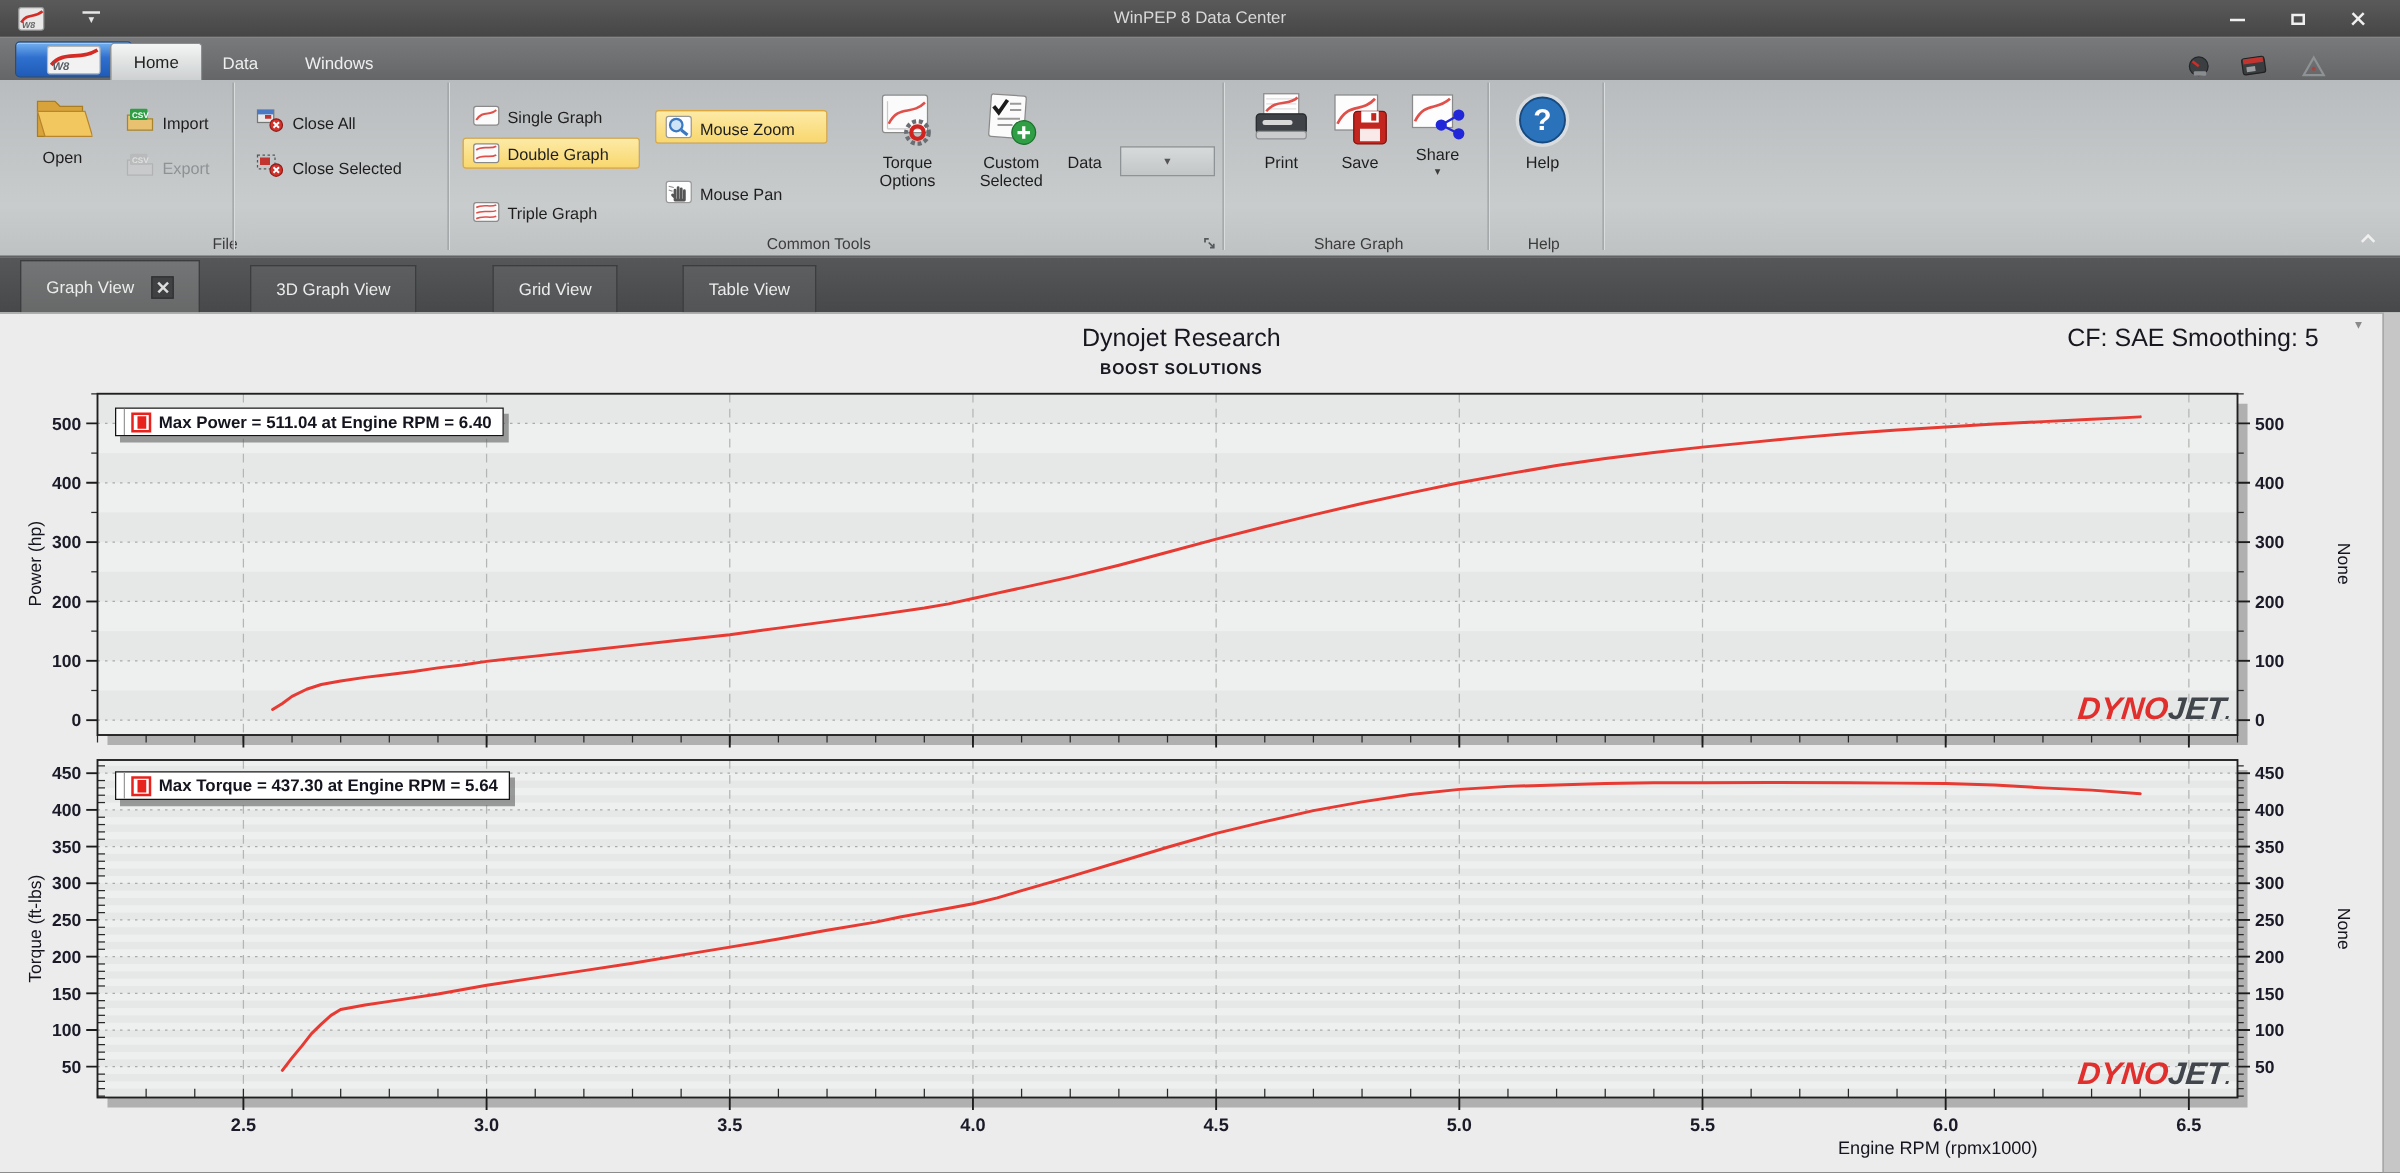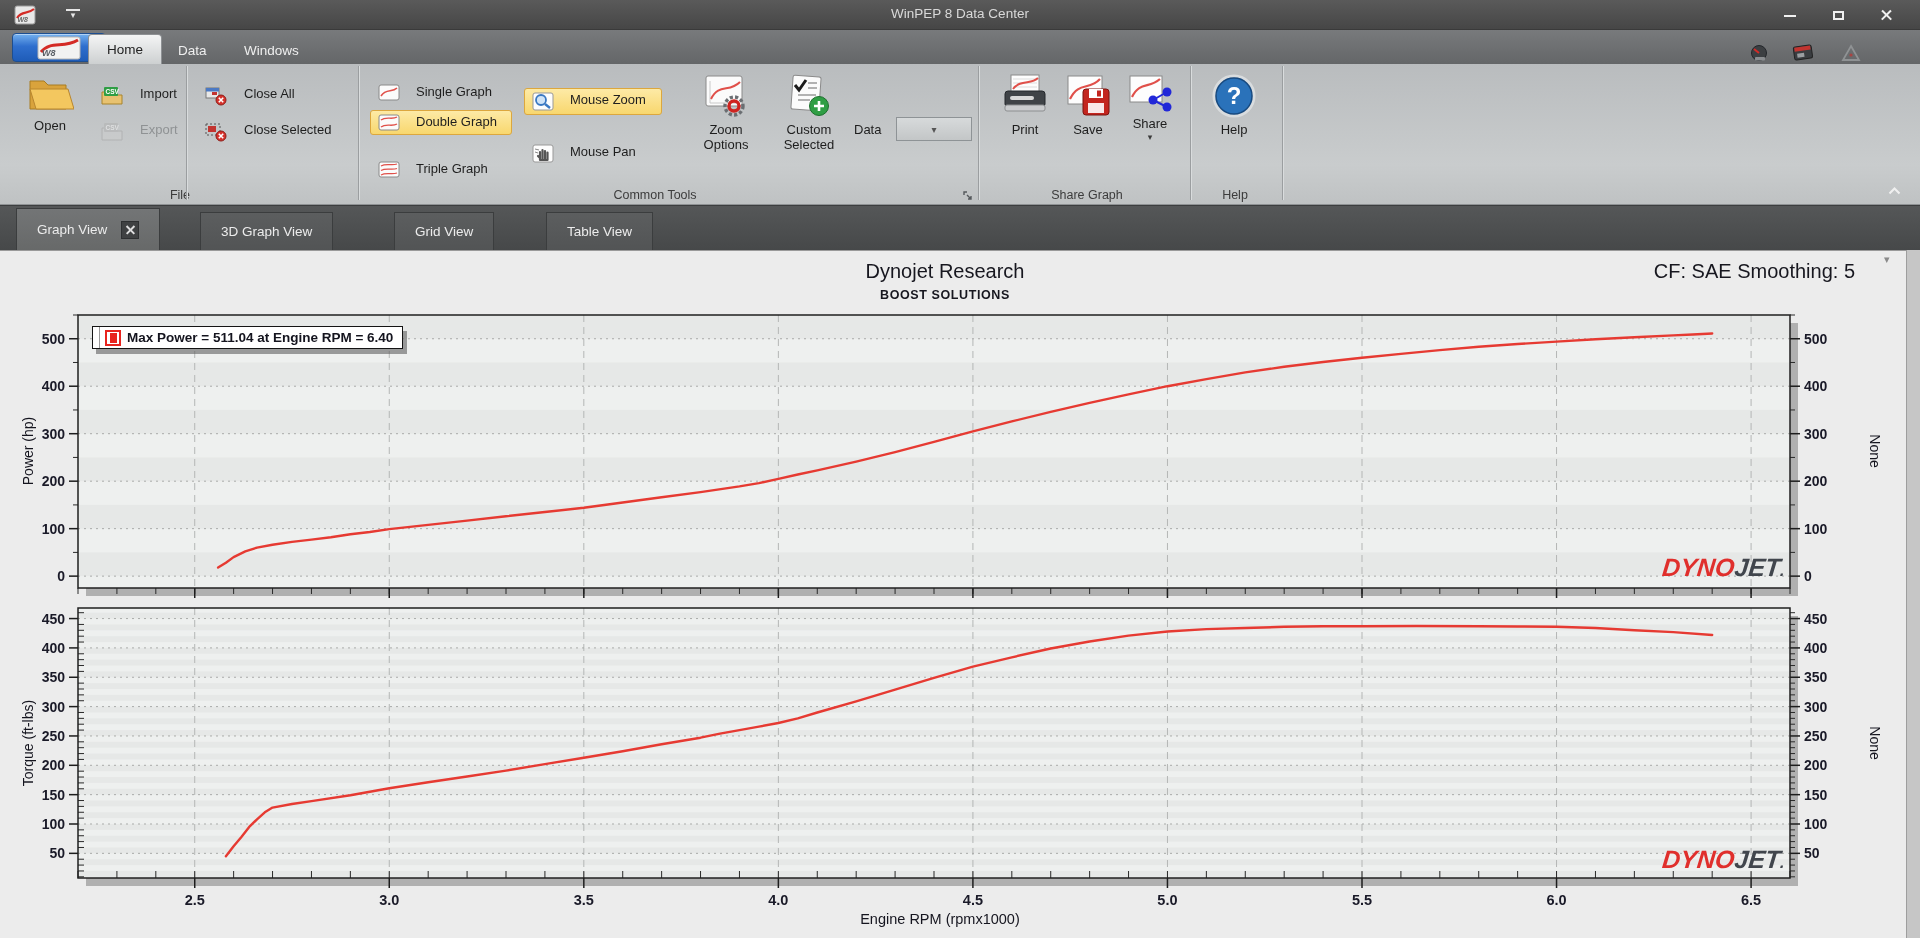--- a/index.html
+++ b/index.html
@@ -23,21 +23,21 @@
   .apptab{top:36px;height:28px;padding:0 18px;display:flex;align-items:center;color:#efefef;font-size:13.5px;}
   .apptab.active{background:linear-gradient(#f4f5f5,#cdd0d1);color:#222;border-radius:4px 4px 0 0;border:1px solid #8e9194;border-bottom:none;top:34px;height:30px;}
   .minicon{top:44px;width:22px;height:18px;display:flex;align-items:center;justify-content:center;}
 
   
   #ribbon{left:0;top:64px;width:1920px;height:141px;background:linear-gradient(#b9bcbe,#c9cccd 72%,#bfc2c3);border-bottom:1px solid #8f9294;}
   .gsep{top:66px;width:1px;height:134px;background:#9b9ea0;box-shadow:1px 0 0 #d9dcdd;}
   .glabel{top:188px;height:15px;font-size:12.5px;color:#3c3c3c;text-align:center;}
   .bigbtn{display:flex;flex-direction:column;align-items:center;justify-content:flex-start;border:1px solid transparent;border-radius:3px;padding-top:2px;}
   .btnlabel{font-size:13px;color:#1e1e1e;margin-top:3px;line-height:15px;text-align:center;}
-  .smbtn{display:flex;align-items:flex-start;gap:16px;padding:3px 7px;border:1px solid transparent;border-radius:3px;font-size:13px;color:#1e1e1e;}
+  .smbtn{display:flex;align-items:flex-end;gap:6px;padding:3px 7px;border:1px solid transparent;border-radius:3px;font-size:13px;color:#1e1e1e;}
   .smbtn.hl{background:linear-gradient(#fdeaa6,#f8d76e);border-color:#dca73e;}
   .smbtn.disabled{color:#8f9294;}
   .smbtn.disabled svg{opacity:.45;filter:grayscale(1);}
   #units-dd{width:76px;height:24px;border:1px solid #8e9396;background:linear-gradient(#d7dadb,#c3c6c7);display:flex;align-items:center;justify-content:center;color:#555;font-size:10px;}
   #launcher{width:13px;height:13px;}
   #collapse{left:1882px;top:182px;width:24px;height:18px;display:flex;align-items:center;justify-content:center;}
 
   
   #viewstrip{left:0;top:205px;width:1920px;height:45px;background:linear-gradient(#555758,#464849);border-top:1px solid #3c3e3f;}
   .vtab{top:212px;height:38px;display:flex;align-items:center;padding:0 20px;color:#ececec;font-size:13.5px;background:linear-gradient(#5c5e5f,#525455);border:1px solid #3b3d3e;border-bottom:none;margin-right:2px;}
@@ -55,21 +55,21 @@
   .ylab{font-size:14px;color:#15151f;white-space:nowrap;}
   .ylab-left{transform:rotate(-90deg);transform-origin:center;}
   .ylab-right{transform:rotate(90deg);transform-origin:center;}
   .legend{display:flex;align-items:center;height:23px;background:#fff;border:1px solid #141414;box-shadow:4px 5px 0 rgba(95,95,95,.6);padding-right:9px;}
   .leg-cell{width:7px;height:100%;border-right:1px solid #9a9a9a;}
   .leg-swatch{width:16px;height:16px;border:2px solid #e8231e;margin:0 6px 0 5px;display:flex;align-items:center;justify-content:center;background:#fff;}
   .leg-swatch i{width:7px;height:10px;background:#e8231e;}
   .legend span{font-size:13.5px;font-weight:600;color:#14141e;white-space:nowrap;}
   .djlogo{width:170px;text-align:right;font-size:25px;font-weight:900;font-style:italic;letter-spacing:0;transform:skewX(-6deg);white-space:nowrap;}
   .djlogo b{color:#e02f2c;} .djlogo u{color:#41464d;text-decoration:none;} .djlogo s{color:#41464d;text-decoration:none;font-size:16px;}
-  #xaxis-label{left:250px;top:911px;width:1380px;text-align:center;font-size:14.5px;color:#15151f;}
+  #xaxis-label{left:250px;top:911px;width:1380px;text-align:right;font-size:14.5px;color:#15151f;}
 </style>
 </head>
 <body>
 
 <div id="win">
 
   <div id="titlebar" class="abs">
     <div class="abs" style="left:14px;top:4px;">
       <svg width="22" height="22" viewBox="0 0 22 22">
           <rect x="1" y="2" width="20" height="18" rx="2" fill="#e8e8e8" stroke="#9a9a9a"></rect>
@@ -217,21 +217,21 @@
     <span>Mouse Pan</span>
   </div>
   <div class="bigbtn abs" style="left:690px;top:70px;width:72px;height:112px;">
     <svg width="46" height="46" viewBox="0 0 46 46">
       <rect x="3" y="3" width="36" height="30" rx="2" fill="#fbfbfb" stroke="#8a8a8a"></rect>
       <path d="M7 8 v22 M7 30 h29" stroke="#c9c9c9"></path>
         <path d="M8 26 C16 10,26 20,37 9" fill="none" stroke="#e0504a" stroke-width="2"></path>
       <circle cx="31" cy="33" r="9" fill="none" stroke="#6a6e72" stroke-width="3.4" stroke-dasharray="3.2 2.2"></circle>
       <circle cx="31" cy="33" r="5" fill="none" stroke="#cf2420" stroke-width="3.4"></circle>
     </svg>
-    <span class="btnlabel"><span>Zoom</span><br><span>Options</span></span>
+    <span class="btnlabel"><span>Torque</span><br><span>Options</span></span>
   </div>
   <div class="bigbtn abs" style="left:770px;top:70px;width:78px;height:112px;">
     <svg width="46" height="46" viewBox="0 0 46 46">
       <rect x="6" y="3" width="28" height="34" rx="2" fill="#fbfbfb" stroke="#8a8a8a" transform="rotate(4 20 20)"></rect>
       <path d="M22 10 h9 M22 15 h9 M12 22 h18 M12 27 h12" stroke="#9a9a9a" stroke-width="1.6"></path>
       <path d="M9 12 l4 5 7 -10" fill="none" stroke="#1c1c1c" stroke-width="3"></path>
       <circle cx="33" cy="33" r="9.5" fill="#2f9e44" stroke="#1d6f2d"></circle>
       <path d="M33 28 v10 M28 33 h10" stroke="#fff" stroke-width="2.6"></path>
     </svg>
     <span class="btnlabel"><span>Custom</span><br><span>Selected</span></span>
@@ -670,17 +670,24 @@
   <div class="ylab ylab-right abs" style="left:1835px;top:735px;width:80px;text-align:center;">None</div>
   <div id="xaxis-label" class="abs">Engine RPM (rpmx1000)</div>
 
   <div class="legend abs" style="left:92px;top:326px;">
     <span class="leg-cell"></span>
     <span class="leg-swatch">
         <i></i>
       </span>
     <span>Max Power = 511.04 at Engine RPM = 6.40</span>
   </div>
+  <div class="legend abs" style="left:92px;top:617px;">
+    <span class="leg-cell"></span>
+    <span class="leg-swatch">
+        <i></i>
+      </span>
+    <span>Max Torque = 437.30 at Engine RPM = 5.64</span>
+  </div>
 
   <div class="djlogo abs" style="left:1615px;top:553px;"><b>DYNO</b><u>JET</u><s>.</s></div>
   <div class="djlogo abs" style="left:1615px;top:845px;"><b>DYNO</b><u>JET</u><s>.</s></div>
 
 </div>
 
 </body></html>

